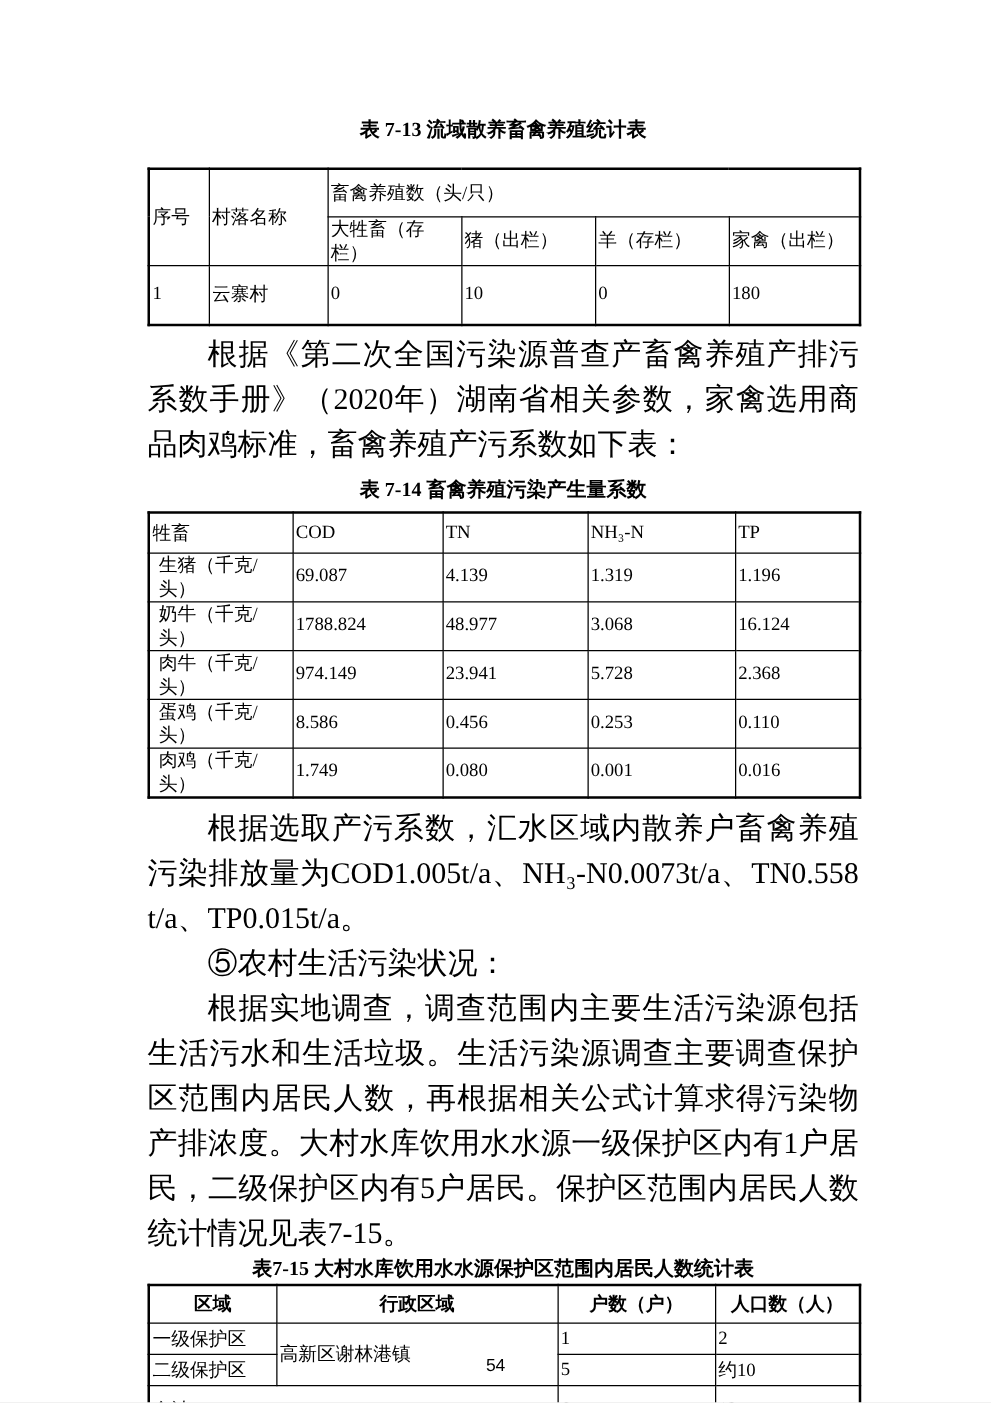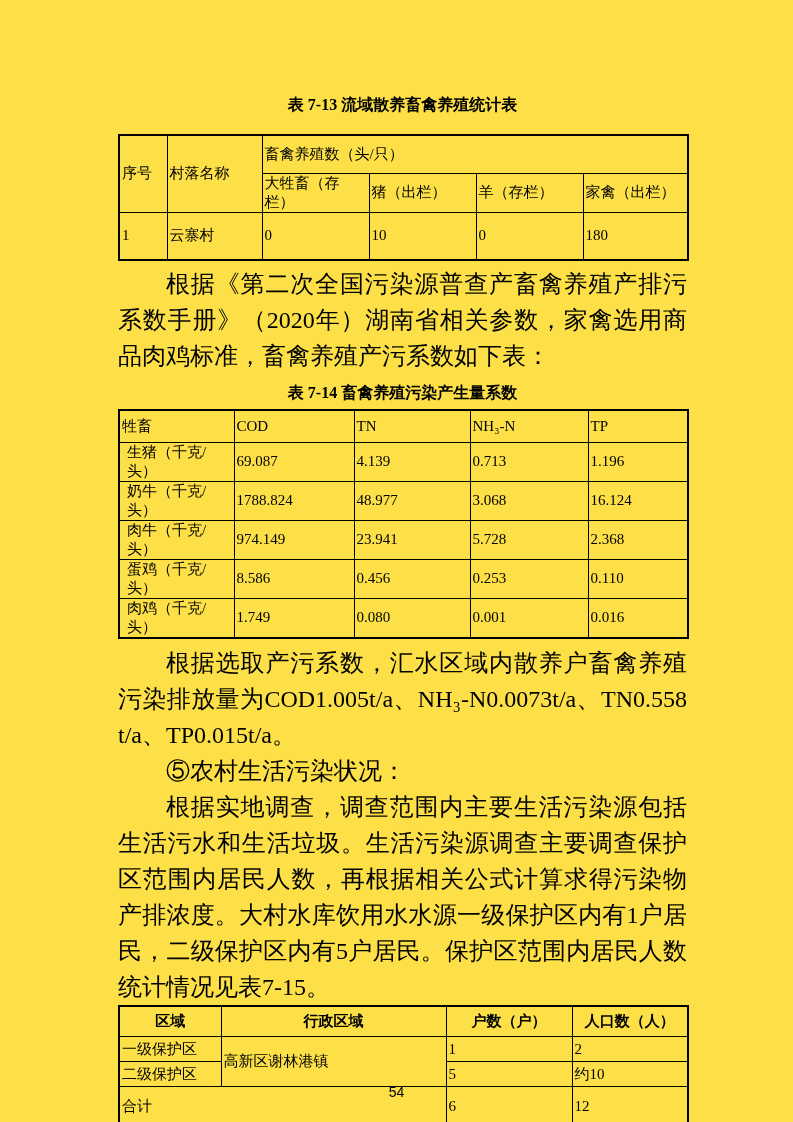--- a/index.html
+++ b/index.html
@@ -2,21 +2,21 @@
 <html><head>
 <meta charset="utf-8">
 <style>
   * { box-sizing: border-box; margin: 0; padding: 0; }
   html, body { background: #e8e8e8; }
   .page {
     position: relative;
     width: 793px;
     height: 1122px;
     margin: 0 auto;
-    background: #fde047;
+    background: #ffffff;
     font-family: "Liberation Serif", "DejaVu Serif", serif;
     color: #000000;
     overflow: hidden;
   }
   .content {
     position: absolute;
     left: 118px;
     top: 88px;
     width: 569px;
   }
@@ -131,21 +131,21 @@
         <td>牲畜</td>
         <td>COD</td>
         <td>TN</td>
         <td>NH₃-N</td>
         <td>TP</td>
       </tr>
       <tr class="drow">
         <td class="left">生猪（千克/头）</td>
         <td>69.087</td>
         <td>4.139</td>
-        <td>0.713</td>
+        <td>1.319</td>
         <td>1.196</td>
       </tr>
       <tr class="drow">
         <td class="left">奶牛（千克/头）</td>
         <td>1788.824</td>
         <td>48.977</td>
         <td>3.068</td>
         <td>16.124</td>
       </tr>
       <tr class="drow">
@@ -169,20 +169,21 @@
         <td>0.001</td>
         <td>0.016</td>
       </tr>
     </tbody>
       </table>
 
     <p class="para para-2">根据选取产污系数，汇水区域内散养户畜禽养殖污染排放量为COD1.005t/a、NH₃-N0.0073t/a、TN0.558t/a、TP0.015t/a。</p>
     <p class="para">⑤农村生活污染状况：</p>
     <p class="para">根据实地调查，调查范围内主要生活污染源包括生活污水和生活垃圾。生活污染源调查主要调查保护区范围内居民人数，再根据相关公式计算求得污染物产排浓度。大村水库饮用水水源一级保护区内有1户居民，二级保护区内有5户居民。保护区范围内居民人数统计情况见表7-15。</p>
 
+    <div class="table-title t15-title">表7-15 大村水库饮用水水源保护区范围内居民人数统计表</div>
 
     <table class="tbl-15">
       <colgroup>
         <col style="width:102px">
           <col style="width:225px">
         <col style="width:126px">
           <col style="width:116px">
       </colgroup>
       <tbody>
           <tr class="hrow">

